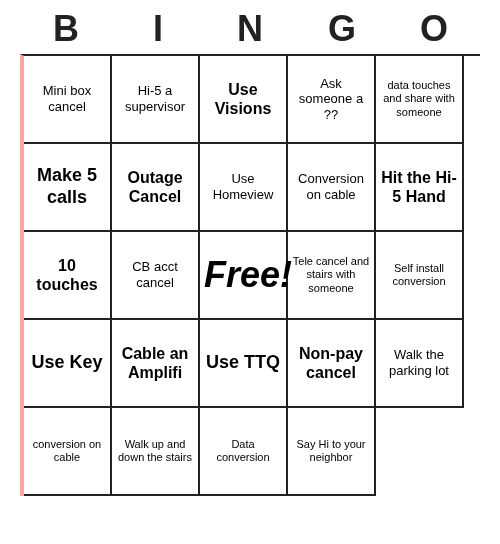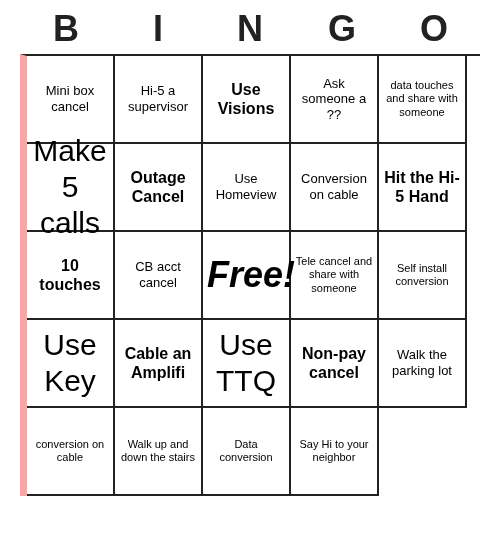--- a/index.html
+++ b/index.html
@@ -23,41 +23,41 @@
       text-align: center;
       font-size: 36px;
       font-weight: bold;
       color: #222;
     }
     .bingo-grid {
       display: grid;
       grid-template-columns: repeat(5, 88px);
       grid-template-rows: repeat(5, 88px);
       border-top: 2px solid #222;
-      border-left: 7px solid #fca5a5;
+      border-left: 4px solid #fca5a5;
       width: 460px;
     }
     .bingo-cell {
       border-right: 2px solid #222;
       border-bottom: 2px solid #222;
       display: flex;
       align-items: center;
       justify-content: center;
       text-align: center;
       padding: 4px;
       line-height: 1.2;
     }
     .bingo-cell span {
       display: block;
       width: 100%;
     }
     .size-small { font-size: 11px; }
     .size-medium { font-size: 13px; }
     .size-large { font-size: 16px; font-weight: bold; }
-    .size-xlarge { font-size: 30px; font-weight: normal; }
+    .size-xlarge { font-size: 18px; font-weight: bold; }
     .size-free { font-size: 36px; font-weight: bold; font-style: italic; }
   </style>
 </head>
 <body>
 
 <div class="bingo-header">
 
 <div class="bingo-header-letter">B</div>
     <div class="bingo-header-letter">I</div>
     <div class="bingo-header-letter">N</div>
@@ -99,21 +99,21 @@
     <div class="bingo-cell">
       <span class="size-large">10 touches</span>
     </div>
     <div class="bingo-cell">
       <span class="size-medium">CB acct cancel</span>
     </div>
     <div class="bingo-cell">
       <span class="size-free">Free!</span>
     </div>
     <div class="bingo-cell">
-      <span class="size-small">Tele cancel and share with someone</span>
+      <span class="size-small">Tele cancel and stairs with someone</span>
     </div>
     <div class="bingo-cell">
       <span class="size-small">Self install conversion</span>
     </div>
     <div class="bingo-cell">
       <span class="size-xlarge">Use Key</span>
     </div>
     <div class="bingo-cell">
       <span class="size-large">Cable an Amplifi</span>
     </div>

